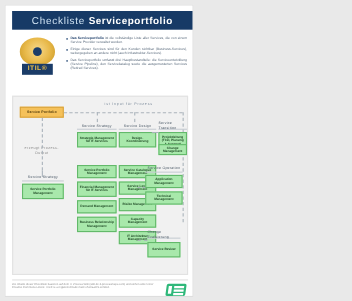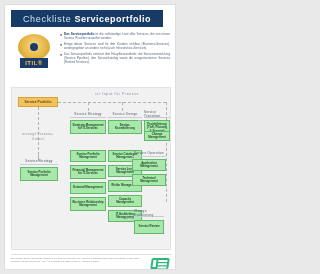--- a/index.html
+++ b/index.html
@@ -17,21 +17,21 @@
     left: 4px; top: 4px;
     width: 172px; height: 266px;
     background: #ffffff;
     border: 1px solid #dedede;
   }
 
   
   .header-bar {
     position: absolute;
     left: 6px; top: 5px;
-    width: 152px; height: 17px;
+    width: 164px; height: 17px;
     background: #173a66;
     display: flex;
     align-items: center;
     justify-content: center;
   }
   .header-title {
     font-size: 9px;
     letter-spacing: 0.7px;
     color: #cfe2f2;
     white-space: nowrap;

